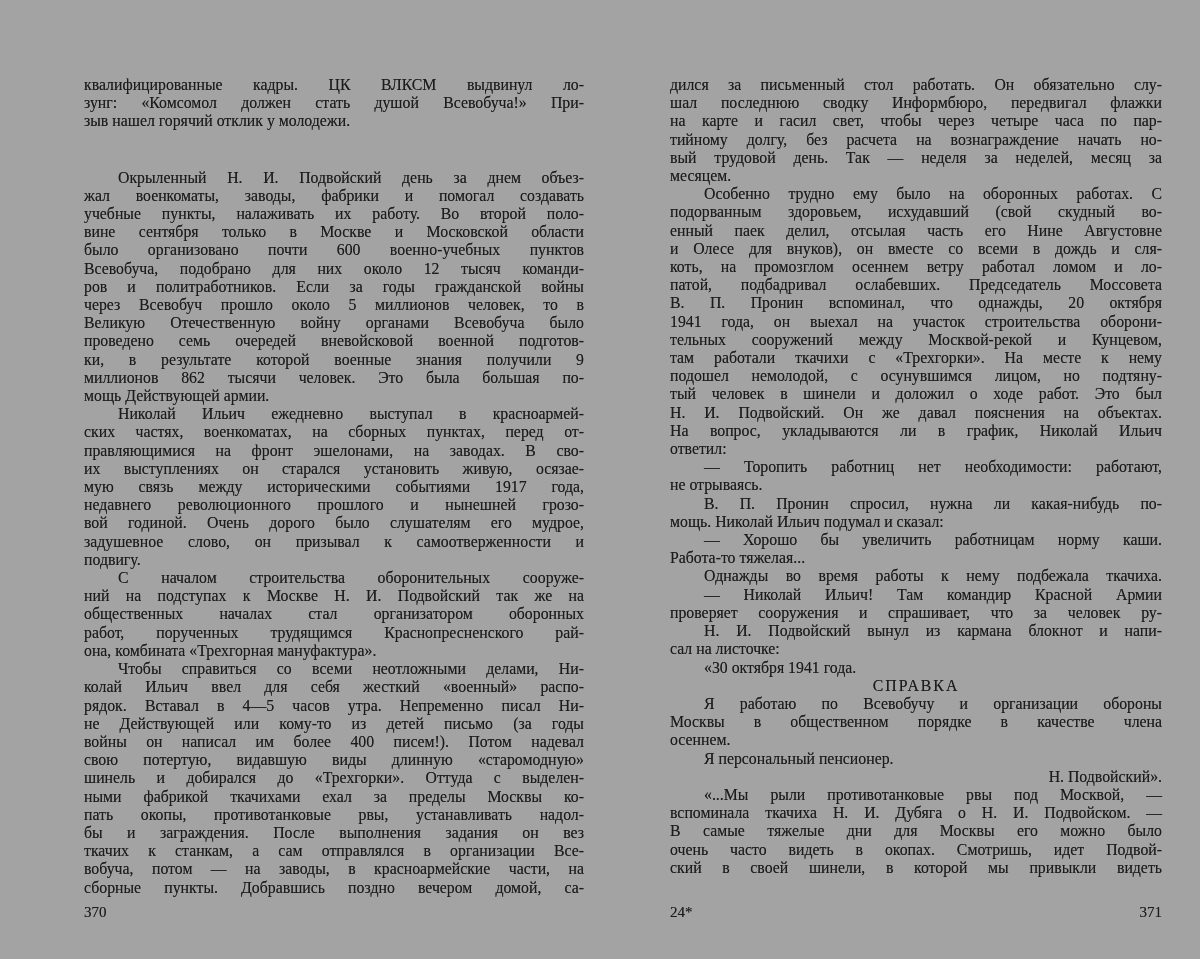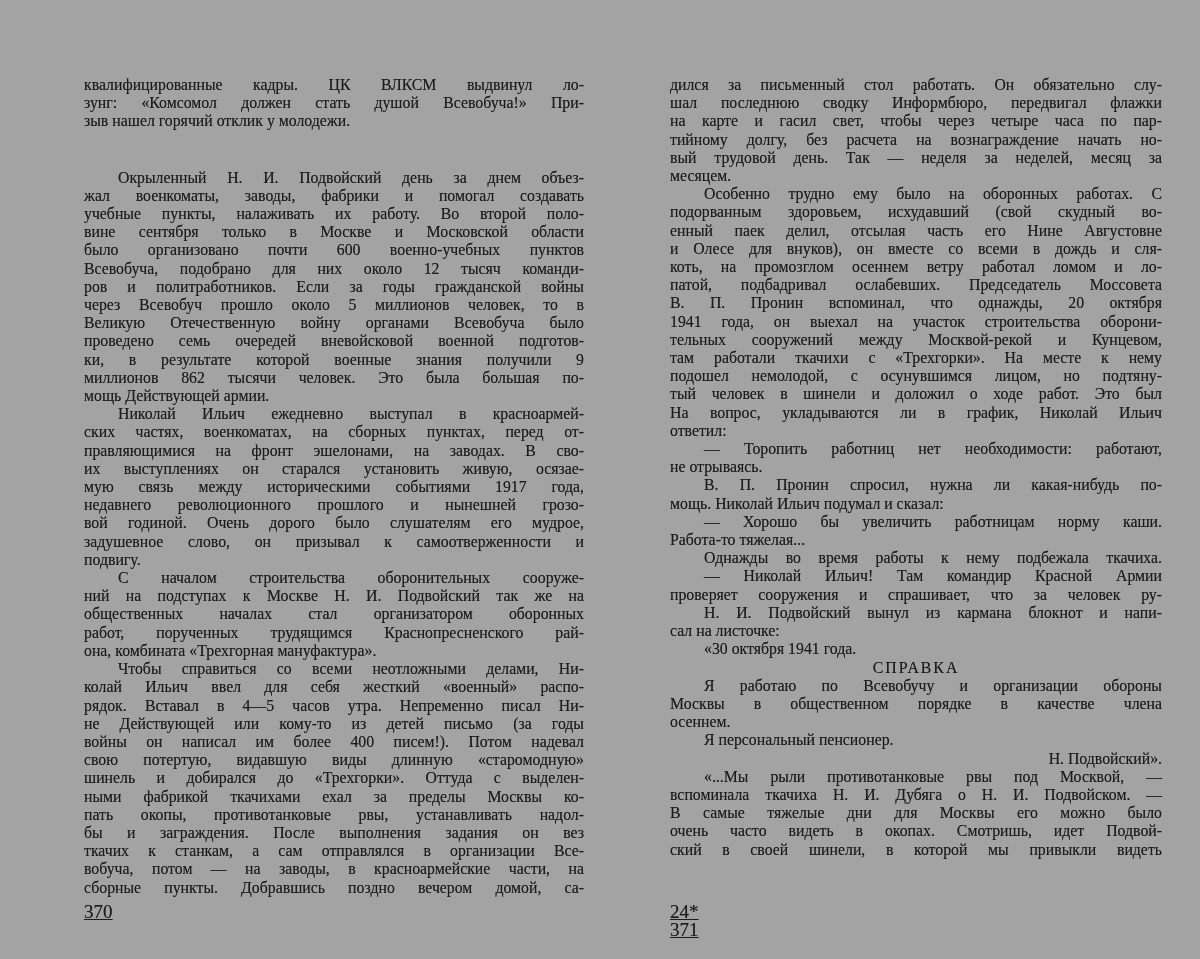--- a/index.html
+++ b/index.html
@@ -21,26 +21,25 @@
   .line{text-align:justify;text-align-last:left;}
   .jl{text-align-last:justify;}
   .ll{text-align-last:left;}
   .center{text-align:right;text-align-last:center;}
   .right{text-align:right;text-align-last:right;}
   .indent{text-indent:34px;}
   .heading{letter-spacing:2px;}
   .spacer{width:100%;}
   .footer{
     position:absolute;top:903px;
-    font-size:19px;line-height:18.2px;
+    font-size:15px;line-height:18.2px;
     text-shadow:0 0 .5px rgba(20,20,20,.55);
-    text-decoration:underline;
   }
   .footer-left{left:84px;width:500px;}
-  .footer-right{left:670px;width:492px;display:flex;justify-content:space-between;flex-direction:column;}
+  .footer-right{left:670px;width:492px;display:flex;justify-content:space-between;}
 </style>
 </head>
 <body style="color: rgb(28, 28, 28); background: rgb(255, 255, 255);">
 
 <div class="spread">
 
   <div class="text-col col-left" id="left-col">
       <div class="line jl">квалифицированные кадры. ЦК ВЛКСМ выдвинул ло-</div>
       <div class="line jl">зунг: «Комсомол должен стать душой Всевобуча!» При-</div>
       <div class="line ll">зыв нашел горячий отклик у молодежи.</div>
@@ -99,20 +98,21 @@
       <div class="line jl">енный паек делил, отсылая часть его Нине Августовне</div>
       <div class="line jl">и Олесе для внуков), он вместе со всеми в дождь и сля-</div>
       <div class="line jl">коть, на промозглом осеннем ветру работал ломом и ло-</div>
       <div class="line jl">патой, подбадривал ослабевших. Председатель Моссовета</div>
       <div class="line jl">В. П. Пронин вспоминал, что однажды, 20 октября</div>
       <div class="line jl">1941 года, он выехал на участок строительства оборони-</div>
       <div class="line jl">тельных сооружений между Москвой-рекой и Кунцевом,</div>
       <div class="line jl">там работали ткачихи с «Трехгорки». На месте к нему</div>
       <div class="line jl">подошел немолодой, с осунувшимся лицом, но подтяну-</div>
       <div class="line jl">тый человек в шинели и доложил о ходе работ. Это был</div>
+      <div class="line jl">Н. И. Подвойский. Он же давал пояснения на объектах.</div>
       <div class="line jl">На вопрос, укладываются ли в график, Николай Ильич</div>
       <div class="line ll">ответил:</div>
       <div class="line jl indent">— Торопить работниц нет необходимости: работают,</div>
       <div class="line ll">не отрываясь.</div>
       <div class="line jl indent">В. П. Пронин спросил, нужна ли какая-нибудь по-</div>
       <div class="line ll">мощь. Николай Ильич подумал и сказал:</div>
       <div class="line jl indent">— Хорошо бы увеличить работницам норму каши.</div>
       <div class="line ll">Работа-то тяжелая...</div>
       <div class="line jl indent">Однажды во время работы к нему подбежала ткачиха.</div>
       <div class="line jl indent">— Николай Ильич! Там командир Красной Армии</div>

